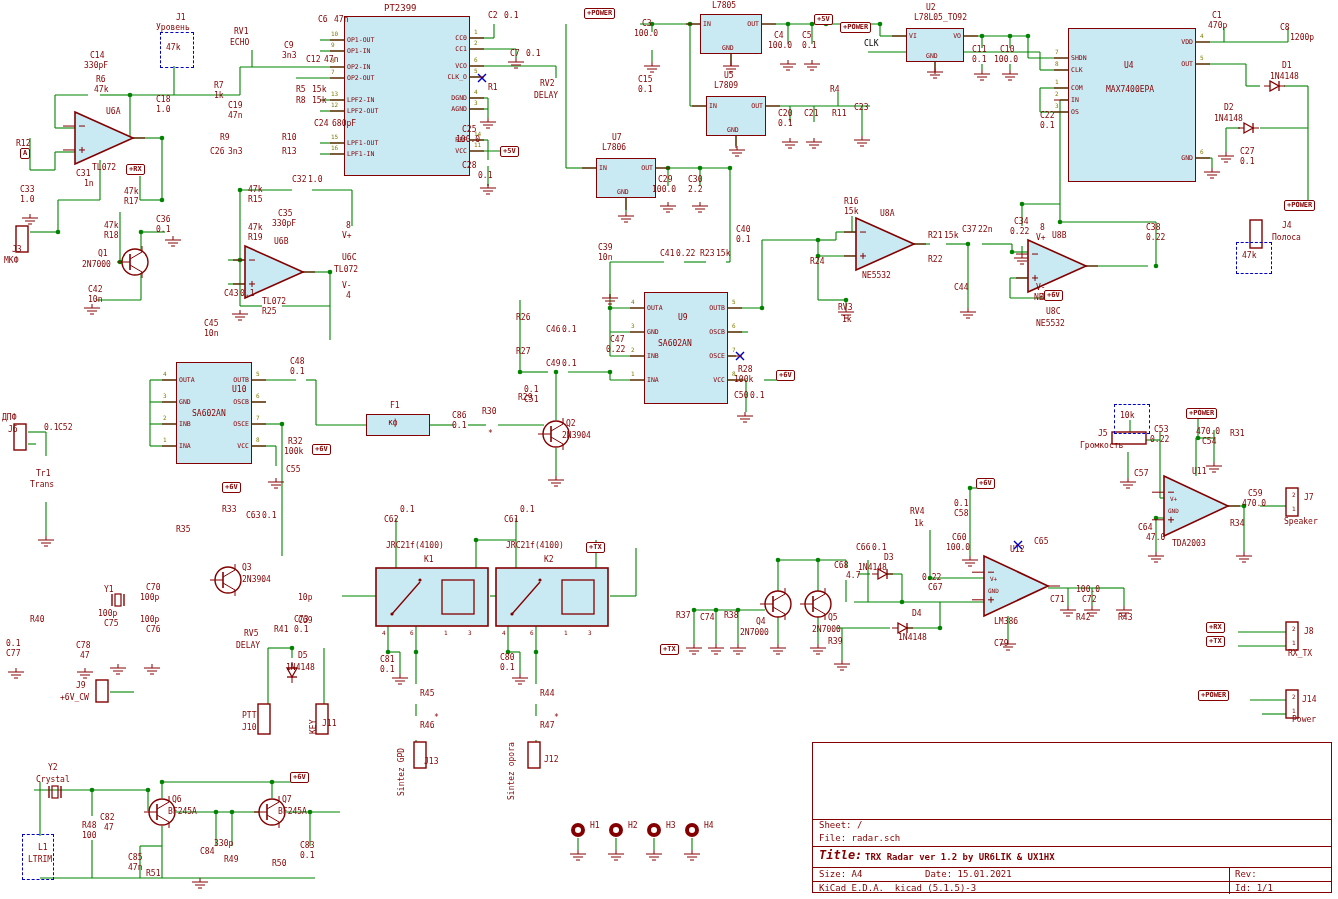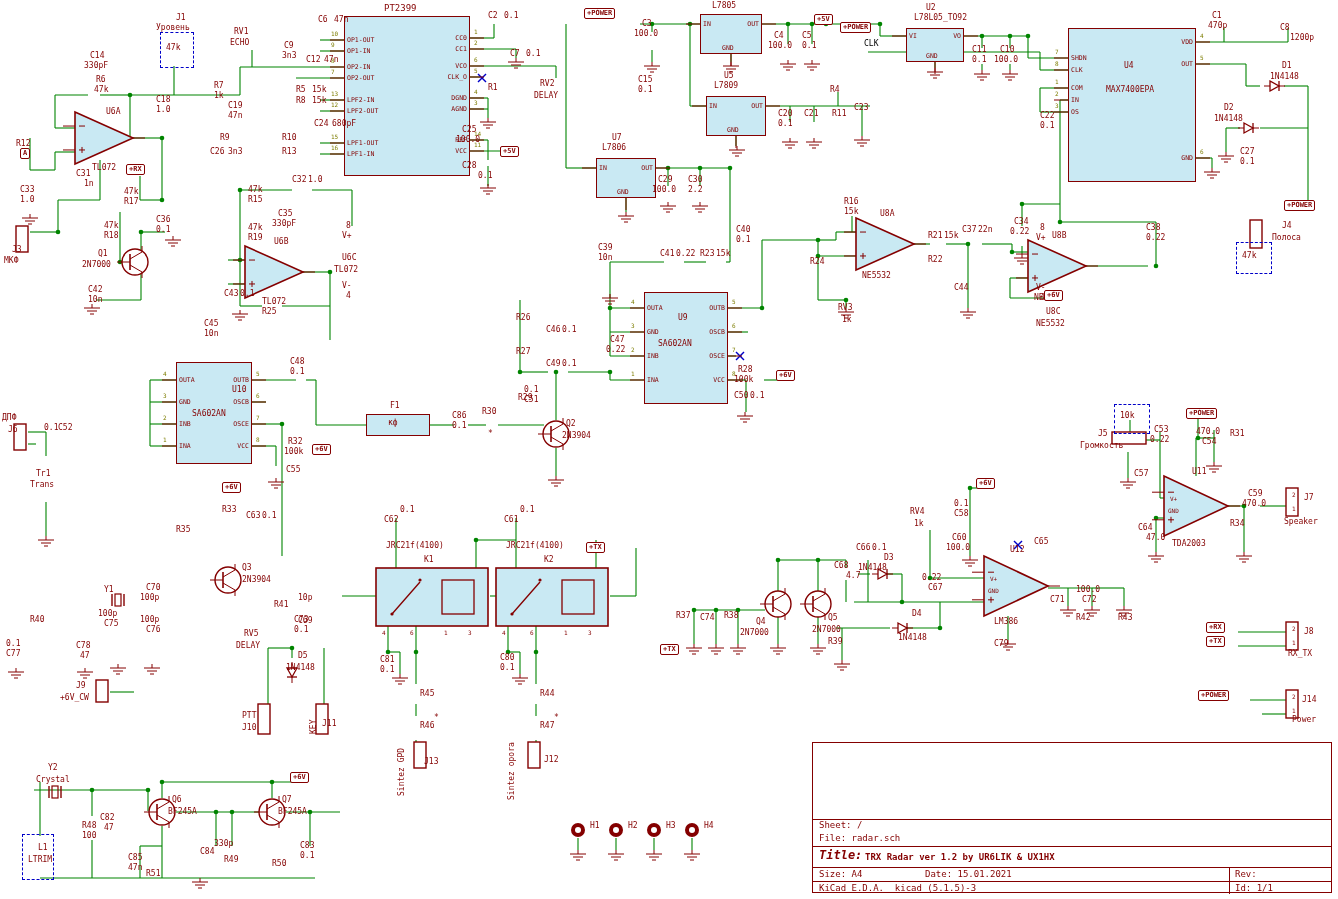--- a/index.html
+++ b/index.html
@@ -1093,21 +1093,21 @@
     <span class="lbl" style="left: 104px; top: 620px;">C75</span>
     <span class="lbl" style="left: 98px; top: 610px;">100p</span>
     <span class="lbl" style="left: 146px; top: 626px;">C76</span>
     <span class="lbl" style="left: 140px; top: 616px;">100p</span>
     <span class="lbl" style="left: 298px; top: 617px;">C69</span>
     <span class="lbl" style="left: 298px; top: 594px;">10p</span>
     <span class="lbl" style="left: 294px; top: 616px;">C73</span>
     <span class="lbl" style="left: 294px; top: 626px;">0.1</span>
     <span class="lbl" style="left: 244px; top: 630px;">RV5</span>
     <span class="lbl" style="left: 236px; top: 642px;">DELAY</span>
-    <span class="lbl" style="left: 274px; top: 601px;">R41</span>
+    <span class="lbl" style="left: 274px; top: 626px;">R41</span>
     <span class="lbl" style="left: 298px; top: 652px;">D5</span>
     <span class="lbl" style="left: 286px; top: 664px;">1N4148</span>
     <span class="lbl" style="left: 30px; top: 616px;">R40</span>
     <span class="lbl" style="left: 6px; top: 650px;">C77</span>
     <span class="lbl" style="left: 6px; top: 640px;">0.1</span>
     <span class="lbl" style="left: 76px; top: 642px;">C78</span>
     <span class="lbl" style="left: 80px; top: 652px;">47</span>
     <span class="lbl" style="left: 76px; top: 682px;">J9</span>
     <span class="lbl" style="left: 60px; top: 694px;">+6V_CW</span>
     <span class="lbl" style="left: 242px; top: 712px;">PTT</span>

